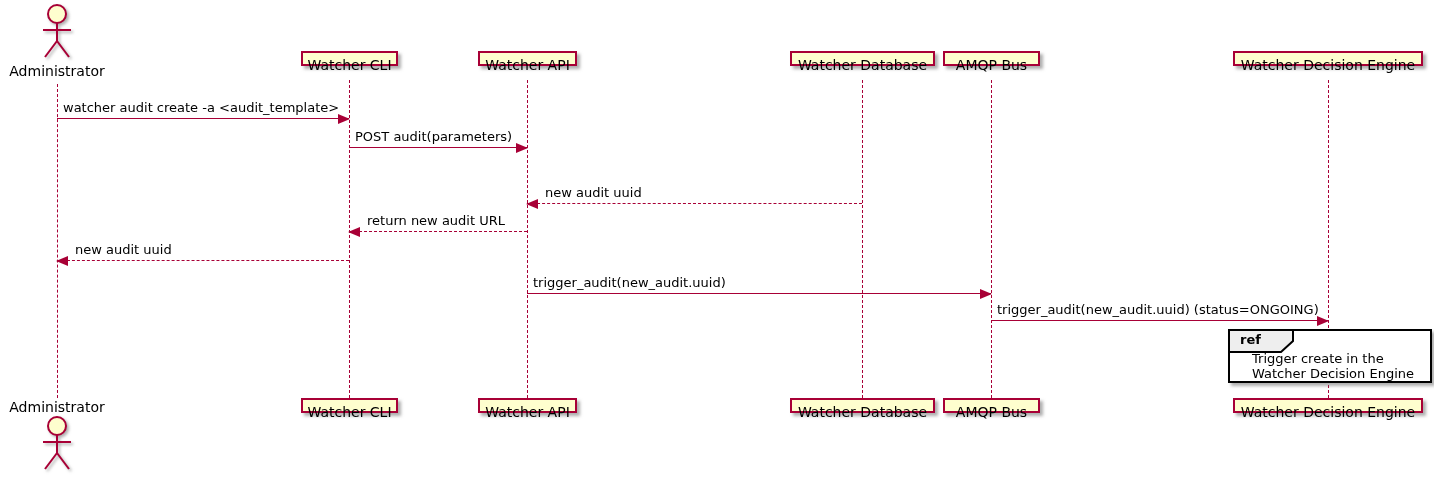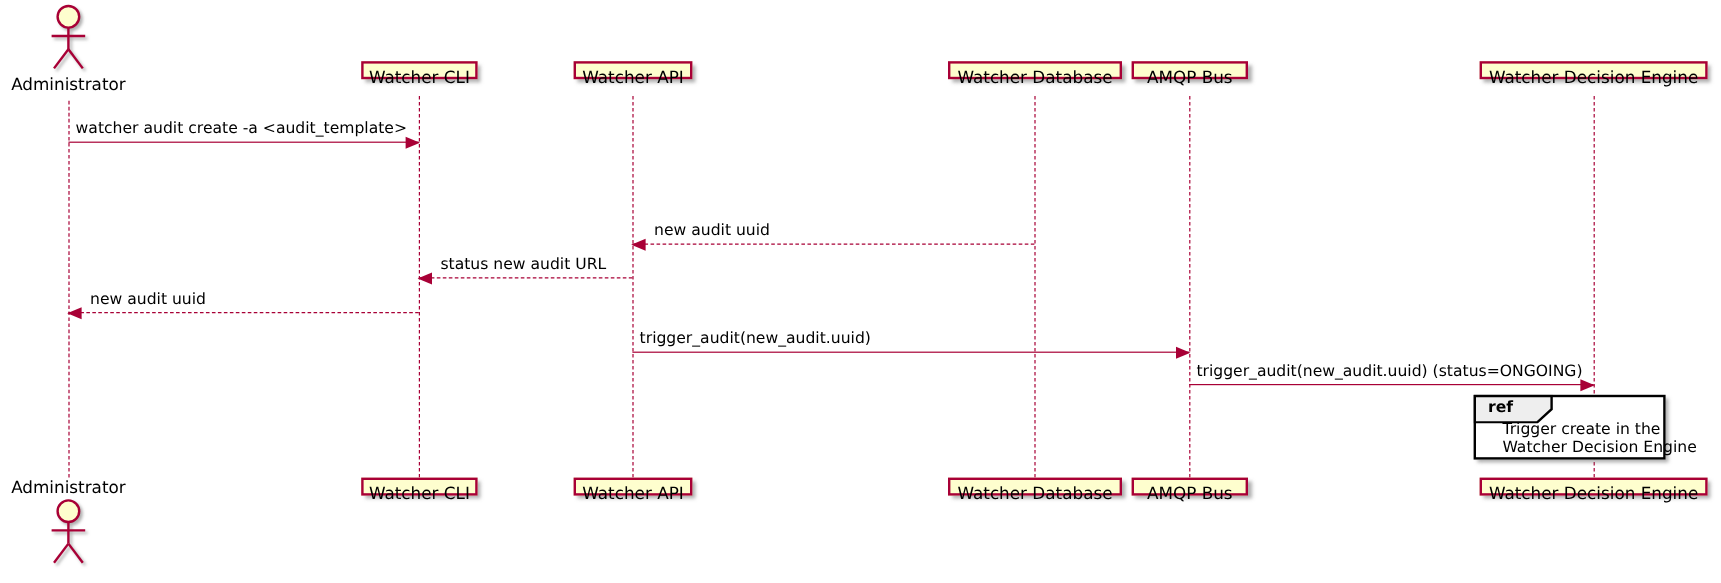--- a/index.html
+++ b/index.html
@@ -123,48 +123,52 @@
   <div class="participant" style="left:478px; top:51px; width:99px">Watcher API</div>
   <div class="participant" style="left:790px; top:51px; width:145px">Watcher Database</div>
   <div class="participant" style="left:943px; top:51px; width:97px">AMQP Bus</div>
   <div class="participant" style="left:1233px;top:51px; width:190px">Watcher Decision Engine</div>
 
   <div class="message solid" style="left:57px; top:100px; width:292px">
     <div class="msg-label">watcher audit create -a &lt;audit_template&gt;</div>
     <div class="arrow right"></div>
   </div>
 
+  <div class="message solid" style="left:349px; top:129px; width:178px">
+    <div class="msg-label">POST audit(parameters)</div>
+    <div class="arrow right"></div>
+  </div>
 
 
   <div class="message dashed rtl" style="left:527px; top:185px; width:335px">
     <div class="msg-label">new audit uuid</div>
     <div class="arrow left"></div>
   </div>
 
   <div class="message dashed rtl" style="left:349px; top:213px; width:178px">
-    <div class="msg-label">status new audit URL</div>
+    <div class="msg-label">return new audit URL</div>
     <div class="arrow left"></div>
   </div>
 
   <div class="message dashed rtl" style="left:57px; top:242px; width:292px">
     <div class="msg-label">new audit uuid</div>
     <div class="arrow left"></div>
   </div>
 
   <div class="message solid" style="left:527px; top:275px; width:464px">
     <div class="msg-label">trigger_audit(new_audit.uuid)</div>
     <div class="arrow right"></div>
   </div>
 
   <div class="message solid" style="left:991px; top:302px; width:337px">
     <div class="msg-label">trigger_audit(new_audit.uuid) (status=ONGOING)</div>
     <div class="arrow right"></div>
   </div>
 
-  <div class="ref-frame" style="left:1228px;top:329px;width:160px;height:54px">
+  <div class="ref-frame" style="left:1228px;top:329px;width:204px;height:54px">
     <svg class="ref-tag-shape" width="68" height="24" viewBox="0 0 68 24">
       <path d="M1,1 H65 V12 L53,23 H1 Z" fill="#EEEEEE" stroke="#000000" stroke-width="2"></path>
     </svg>
     <div class="ref-tag-label">ref</div>
     <div class="ref-lines">
       <div>Trigger create in the</div>
       <div>Watcher Decision Engine</div>
     </div>
   </div>
 

